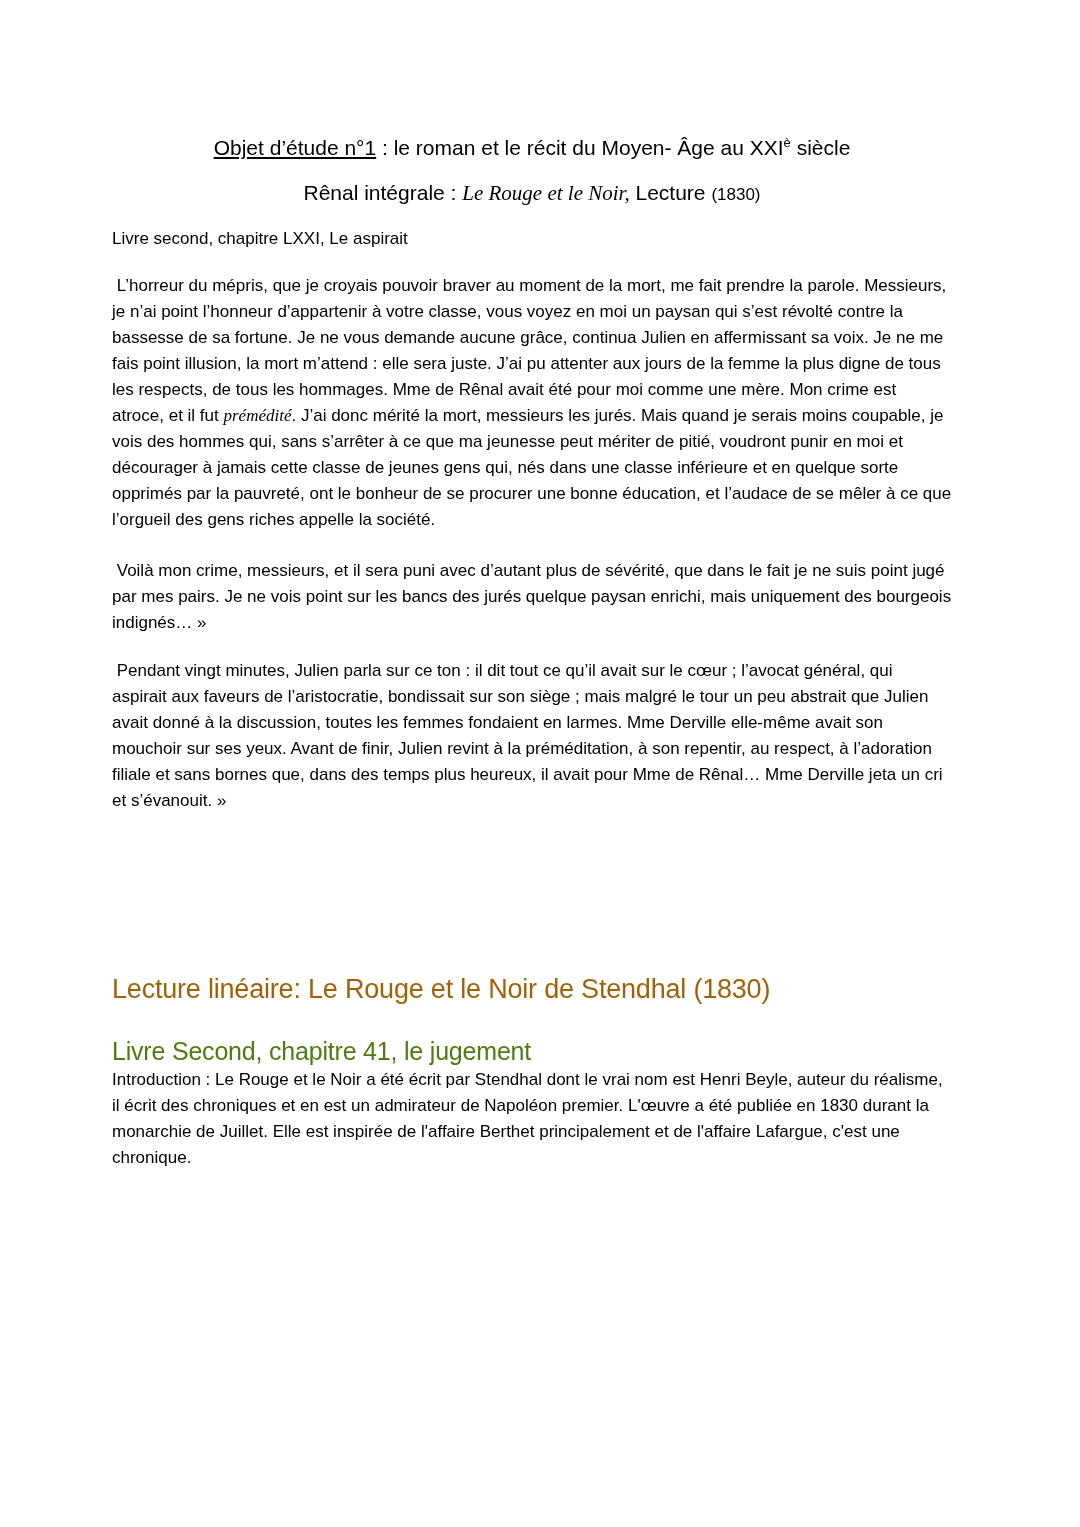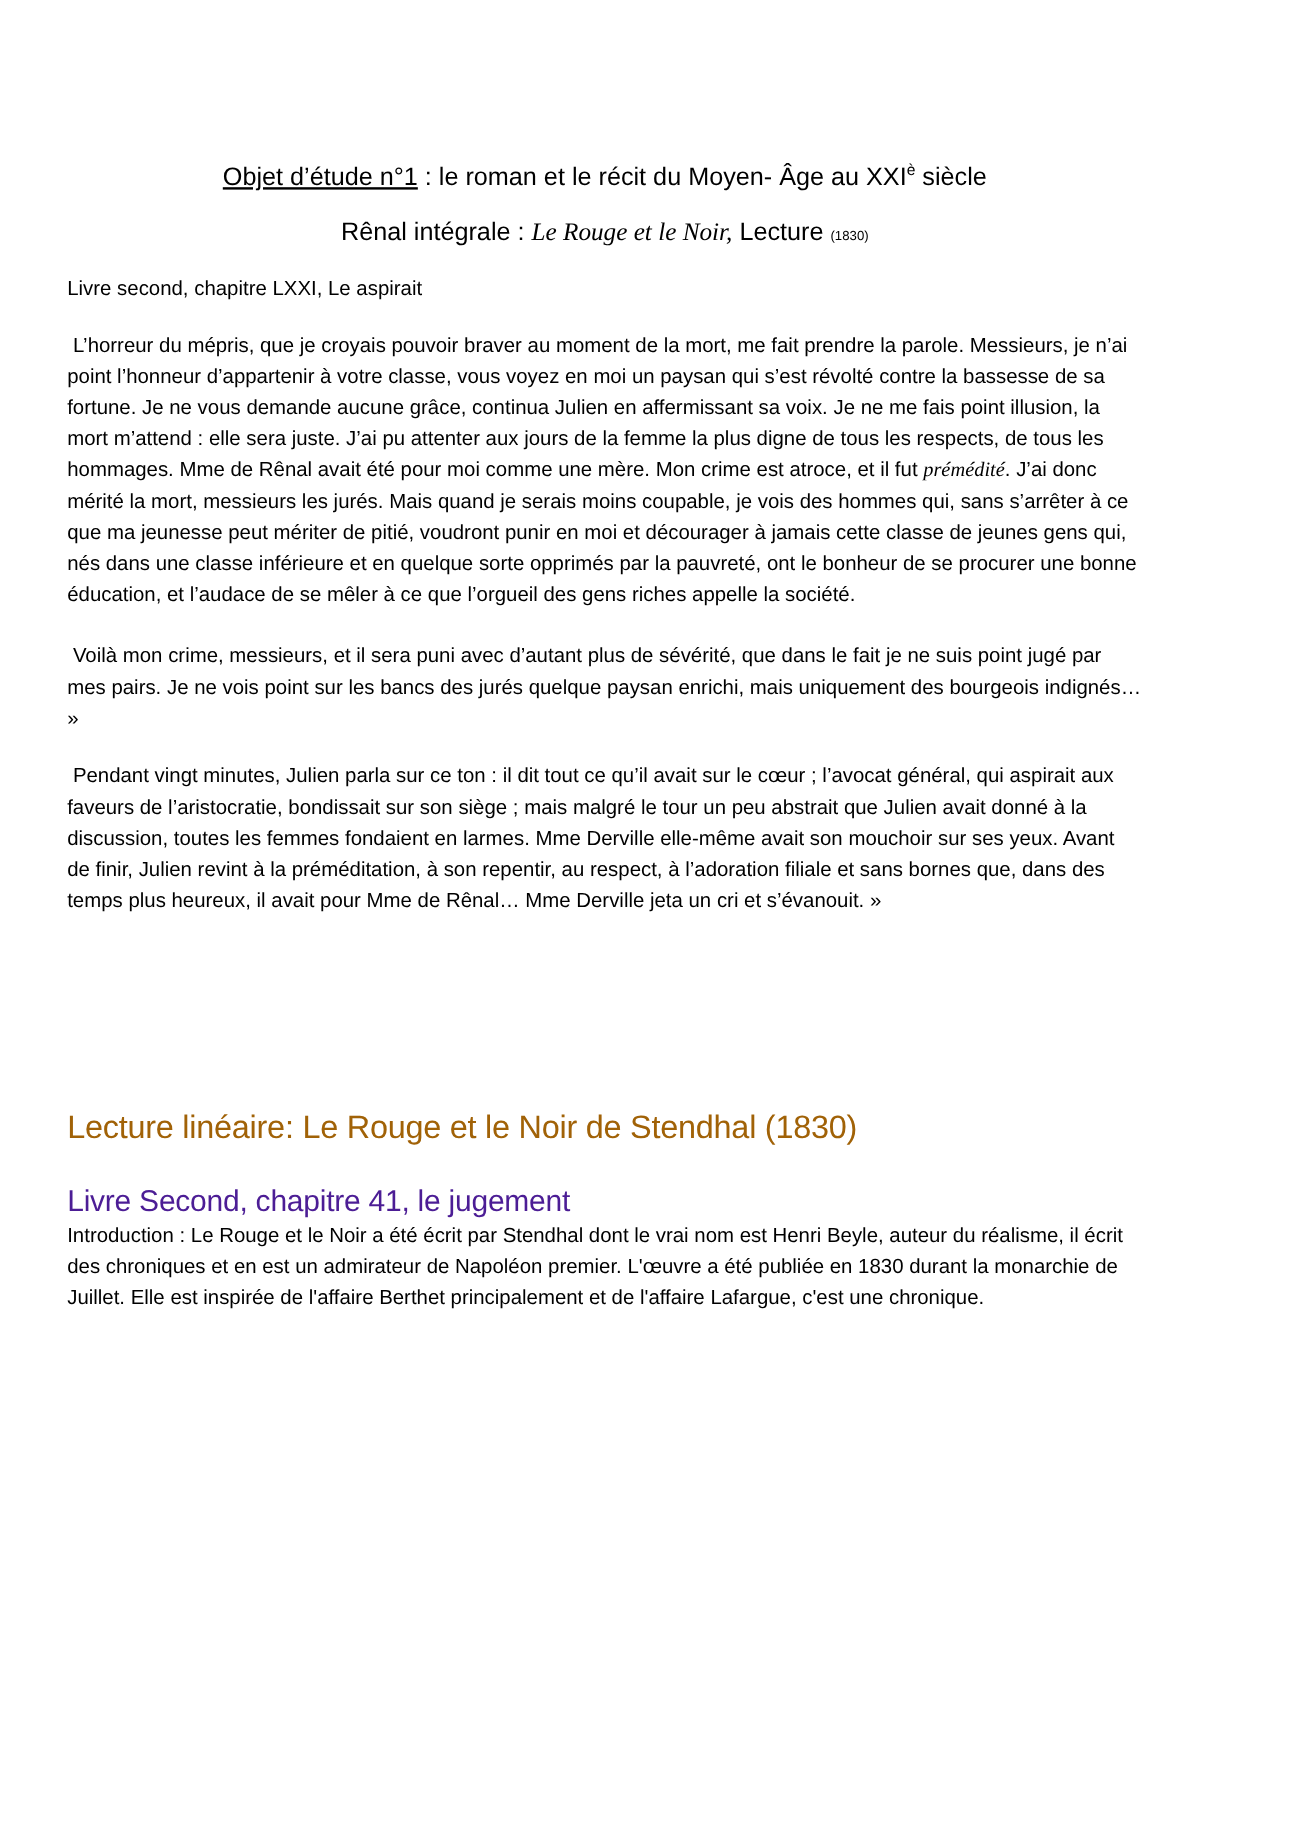--- a/index.html
+++ b/index.html
@@ -8,33 +8,33 @@
     width: 1080px;
     height: 1527px;
     background: #ffffff;
     color: #000000;
     font-family: "Liberation Sans", "DejaVu Sans", sans-serif;
     overflow: hidden;
   }
   .page {
     width: 1080px;
     height: 1527px;
-    padding: 133px 128px 0 56px;
+    padding: 133px 128px 0 112px;
     border-radius: 10px;
   }
   .center { text-align: center; }
   .title-line {
     font-size: 21px;
     line-height: 30px;
   }
   .subtitle-line { margin-top: 15px; }
   .u { text-decoration: underline; }
   .i { font-style: italic; font-family: Liberation Serif, serif; }
   sup.title-sup { font-size: 13px; line-height: 0; vertical-align: super; }
-  .year { font-size: 11px; }
+  .year { font-size: 17px; }
   .body-text {
     font-size: 17px;
     line-height: 26px;
     white-space: pre-wrap;
   }
   p { margin: 0; }
   .chapter    { margin-top: 16px; }
   .salutation { margin-top: 55px; }
   .para1      { margin-top: 21px; }
   .para2      { margin-top: 25px; }
@@ -42,21 +42,21 @@
   h1.analysis-h1 {
     margin: 158px 0 0 0;
     color: #a16207;
     font-size: 27px;
     line-height: 34px;
     font-weight: 400;
     letter-spacing: -0.2px;
   }
   h2.analysis-h2 {
     margin: 30px 0 0 0;
-    color: #4c1d95;
+    color: #4d7c0f;
     font-size: 25px;
     line-height: 30px;
     font-weight: 400;
     letter-spacing: -0.2px;
   }
   .intro { margin-top: 1px; }
 </style>
 </head>
 <body>
 

